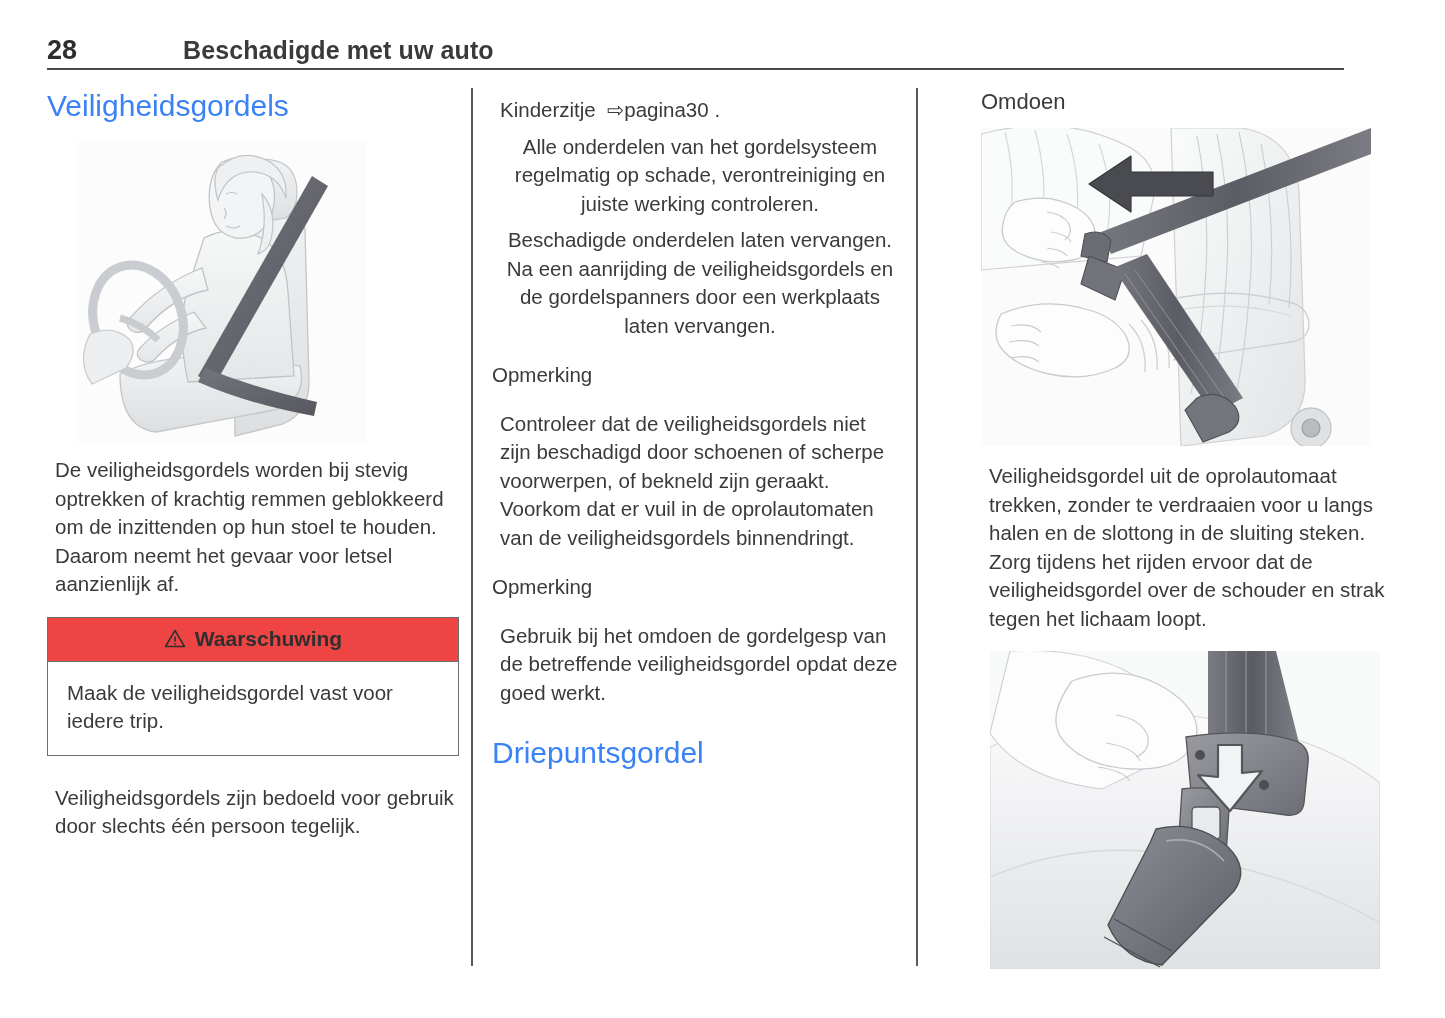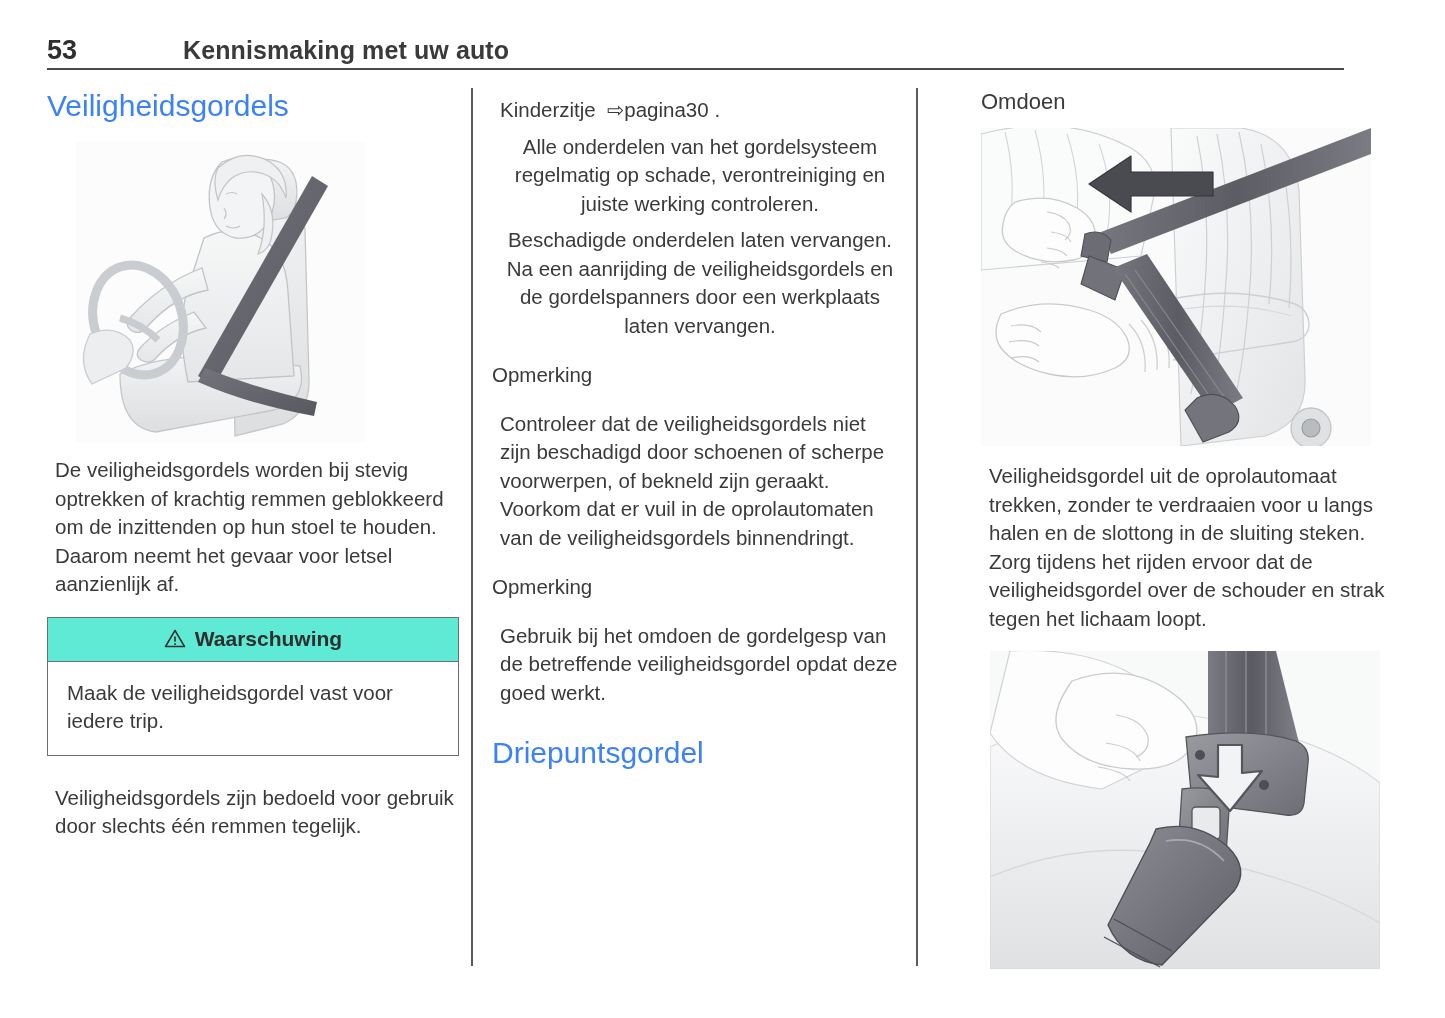--- a/index.html
+++ b/index.html
@@ -98,21 +98,21 @@
   }
 
   
   .warning-box {
     margin-top: 18px;
     border: 1.5px solid #6e6e6e;
     box-sizing: border-box;
     width: 412px;
   }
   .warning-head {
-    background: #5eead4;
+    background: #ef4444;
     border-bottom: 1.5px solid #6e6e6e;
     text-align: center;
     padding: 9px 0 10px 0;
     font-size: 21px;
     font-weight: bold;
     color: #2f2f2f;
     display: flex;
     align-items: center;
     justify-content: center;
     gap: 9px;
@@ -139,22 +139,22 @@
   .figure svg { display: block; width: 100%; height: 100%; }
 
   .spacer-20 { height: 20px; }
 </style>
 </head>
 <body>
 
 <div id="page">
 
   <div class="page-header">
-    <span class="page-number">53</span>
-    <span class="header-title">Kennismaking met uw auto</span>
+    <span class="page-number">28</span>
+    <span class="header-title">Beschadigde met uw auto</span>
   </div>
 
   <div class="col-rule" id="rule-1"></div>
   <div class="col-rule" id="rule-2"></div>
 
   <div class="column" id="col-left">
 
     <h1 class="title">Veiligheidsgordels</h1>
 
     <div class="figure fig-driver">
@@ -216,21 +216,21 @@
           <rect x="10.2" y="14.2" width="1.6" height="1.7" fill="#2f2f2f"></rect>
         </svg>
         <span>Waarschuwing</span>
       </div>
       <div class="warning-body">
         <p class="body">Maak de veiligheidsgordel vast voor iedere trip.</p>
       </div>
     </div>
 
     <div class="spacer-20"></div>
-    <p class="body">Veiligheidsgordels zijn bedoeld voor gebruik door slechts één remmen tegelijk.</p>
+    <p class="body">Veiligheidsgordels zijn bedoeld voor gebruik door slechts één persoon tegelijk.</p>
   </div>
 
   <div class="column" id="col-mid">
 
     <p class="body">
       <span>Kinderzitje</span>
       <span>&nbsp;⇨</span><span>pagina30</span>
       <span>.</span>
     </p>
 

